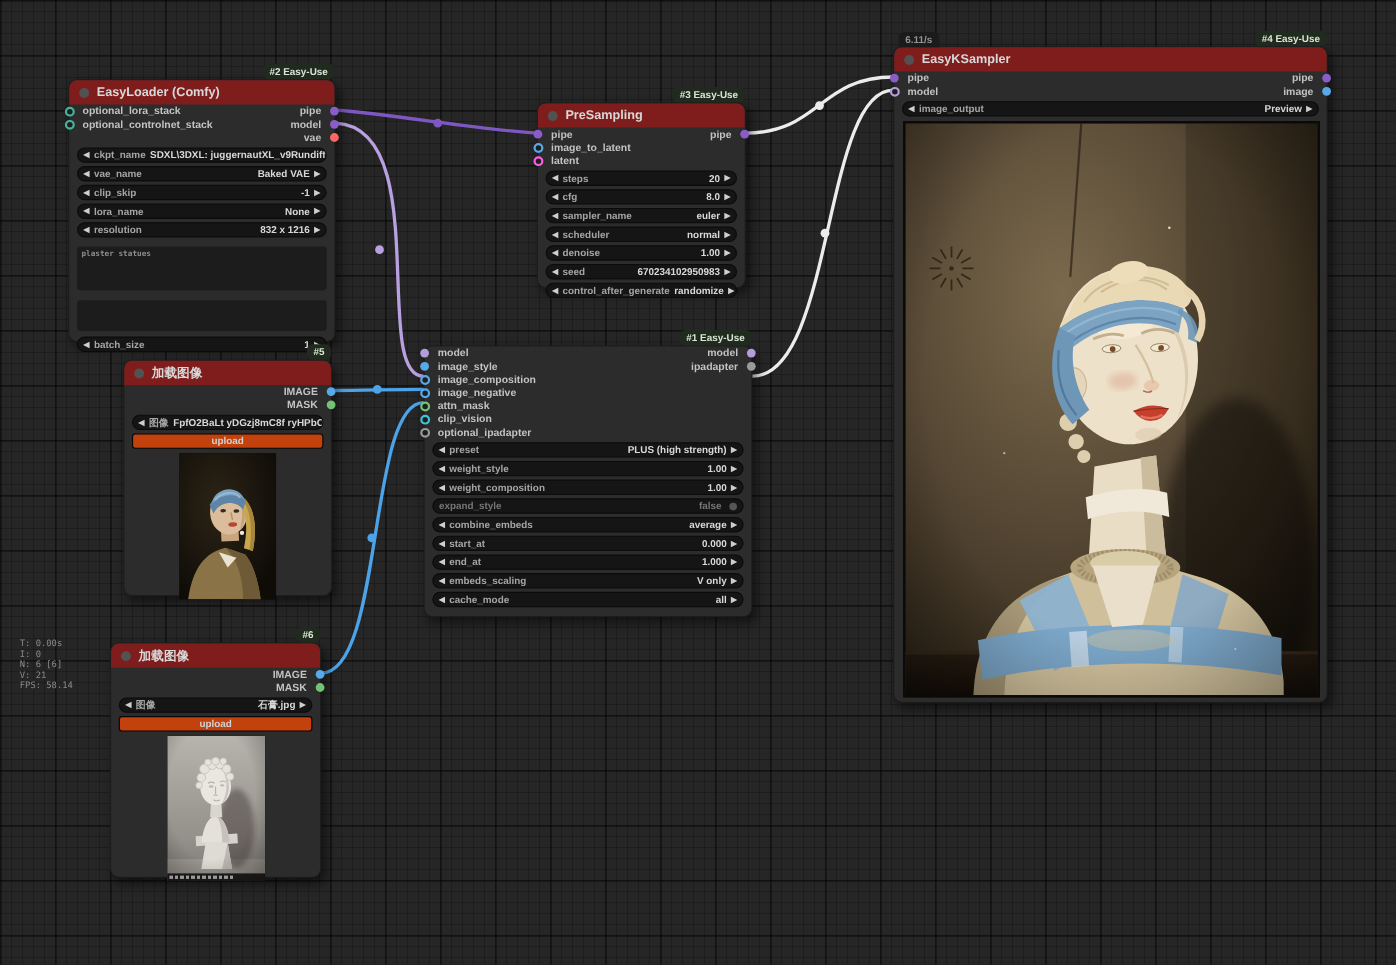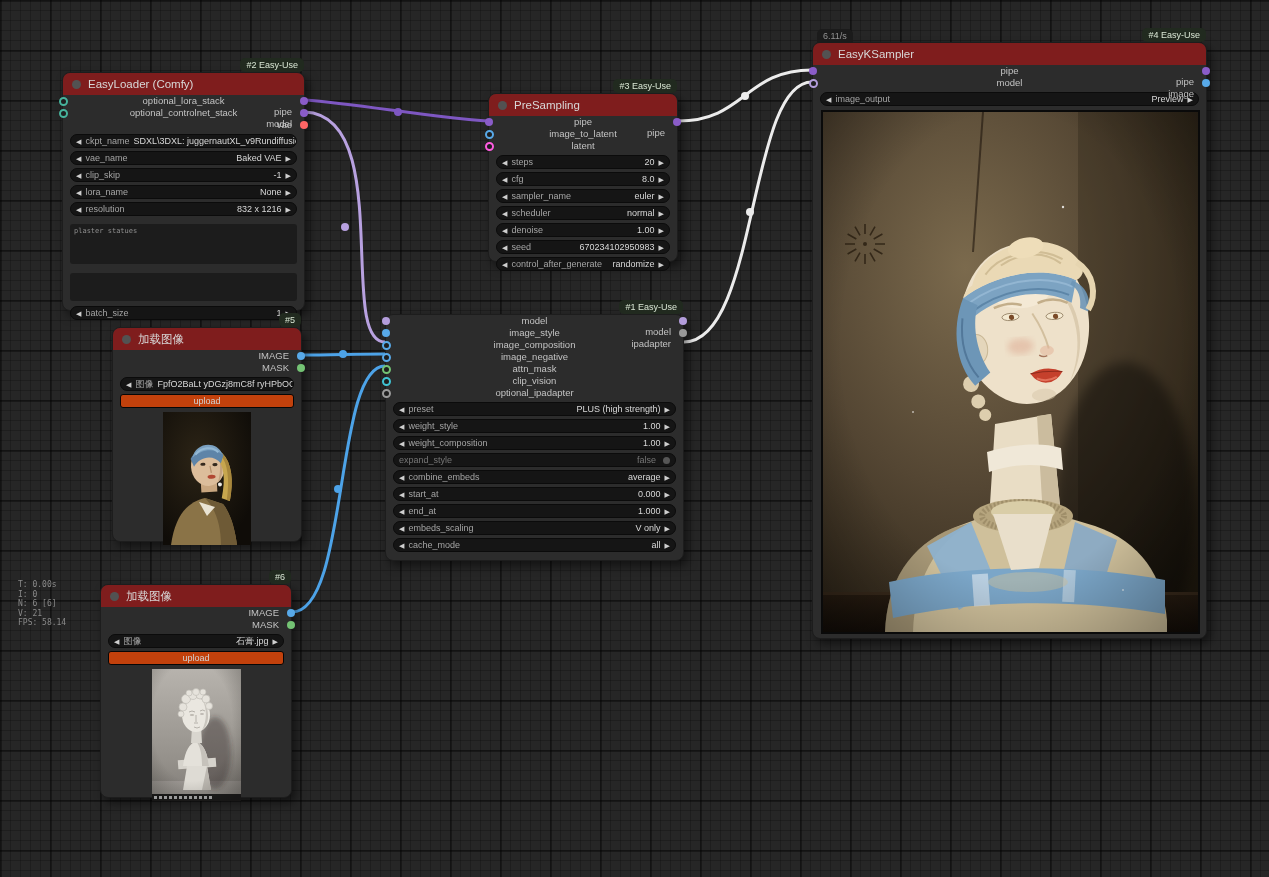--- a/index.html
+++ b/index.html
@@ -8,30 +8,30 @@
   #canvas-grid{position:absolute;inset:0;background-color:#262626;
     background-image:
       linear-gradient(rgba(0,0,0,.20) 1px,transparent 1px),
       linear-gradient(90deg,rgba(0,0,0,.20) 1px,transparent 1px),
       linear-gradient(rgba(0,0,0,.38) 2px,transparent 2px),
       linear-gradient(90deg,rgba(0,0,0,.38) 2px,transparent 2px);
     background-size:10px 10px,10px 10px,50px 50px,50px 50px;z-index:1;}
   #wires{position:absolute;left:0;top:0;z-index:2;pointer-events:none;}
   .wire{fill:none;stroke-width:3;stroke-linecap:round;}
   .node{position:absolute;background:#2c2c2c;border:1px solid #1d1d1d;border-radius:8px;
-        box-shadow:4px 5px 10px rgba(0,0,0,.5);z-index:3;color:#cfcfcf;box-sizing:border-box;}
+        box-shadow:4px 5px 10px rgba(0,0,0,.5);z-index:3;color:#cfcfcf;box-sizing:border-box;font-weight:bold;}
   .ntitle{height:22px;display:flex;align-items:center;gap:7px;padding:0 9px;background:#7f1d1d;
           border-radius:7px 7px 0 0;font-size:11.5px;color:#d8d8d8;white-space:nowrap;overflow:hidden;}
   .tdot{width:9px;height:9px;border-radius:50%;background:#525252;flex:none;}
   .badge{position:absolute;top:-15px;right:0;background:#212a1f;color:#d9e6d4;font-size:9px;
          padding:2px 6px;border-radius:5px;white-space:nowrap;z-index:4;}
   .badge-left{position:absolute;top:-14px;left:4px;background:#1b1b1b;color:#939393;font-size:9px;
          padding:2px 6px;border-radius:5px 5px 0 0;z-index:2;}
   .slotrow{position:relative;height:12px;display:flex;align-items:center;justify-content:space-between;
-           font-size:9.5px;padding:0 12px;color:#c3c3c3;flex-direction:column;}
+           font-size:9.5px;padding:0 12px;color:#c3c3c3;}
   .slabel{white-space:nowrap;}
   .sright{margin-left:auto;}
   .sdot{position:absolute;width:8px;height:8px;border-radius:50%;top:2px;background:#888;}
   .sdot.in{left:-4px;} .sdot.out{right:-4px;}
   .sdot.ring{width:5px;height:5px;top:1.5px;background:#1e1e1e;border:2px solid #888;}
   .widget{height:12px;margin:3px 7px 0;background:#151515;border:1px solid #0b0b0b;border-radius:7px;
           display:flex;align-items:center;font-size:9px;color:#bdbdbd;padding:0 5px;gap:4px;
           white-space:nowrap;overflow:hidden;}
   .warr{color:#cfcfcf;font-size:7px;line-height:1;flex:none;}
   .wlabel{color:#a5a5a5;}

